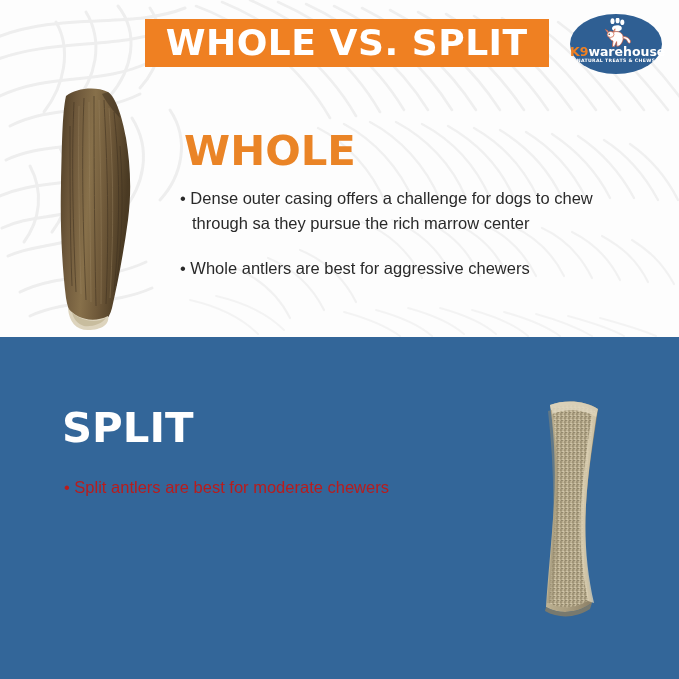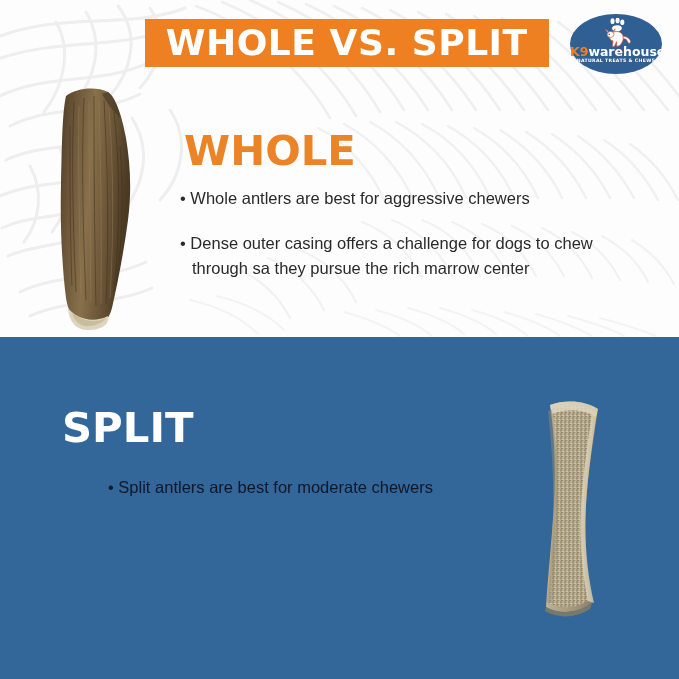--- a/index.html
+++ b/index.html
@@ -160,26 +160,25 @@
     line-height: 1;
     transform: scaleX(1.02);
     transform-origin: left center;
   }
   .bullets-split {
     position: absolute;
     left: 64px; top: 475px;
     width: 460px;
   }
   .bullet-split {
-    color: #0f172a;
+    color: #b91c1c;
     font-family: "Liberation Sans", sans-serif;
     font-size: 16.5px;
     line-height: 24px;
     margin-bottom: 18px;
-    margin-left: 44px;
   }
 </style>
 </head>
 <body>
 
 <div class="infographic">
 
   <div class="panel-whole">
 
     <svg class="watermark" viewBox="0 0 679 337">
@@ -340,22 +339,22 @@
       </svg>
       <div class="logo-name">
         <span class="k9">K9</span><span>warehouse</span>
       </div>
       <div class="logo-tagline">NATURAL TREATS &amp; CHEWS</div>
     </div>
 
     <div class="heading-whole">WHOLE</div>
 
     <div class="bullets-whole">
+      <div class="bullet-whole">• Dense outer casing offers a challenge for dogs to chew through sa they pursue the rich marrow center</div>
       <div class="bullet-whole">• Whole antlers are best for aggressive chewers</div>
-      <div class="bullet-whole">• Dense outer casing offers a challenge for dogs to chew through sa they pursue the rich marrow center</div>
     </div>
   </div>
 
   <div class="panel-split"></div>
 
   <div class="heading-split">SPLIT</div>
 
   <div class="bullets-split">
     <div class="bullet-split">• Split antlers are best for moderate chewers</div>
   </div>

